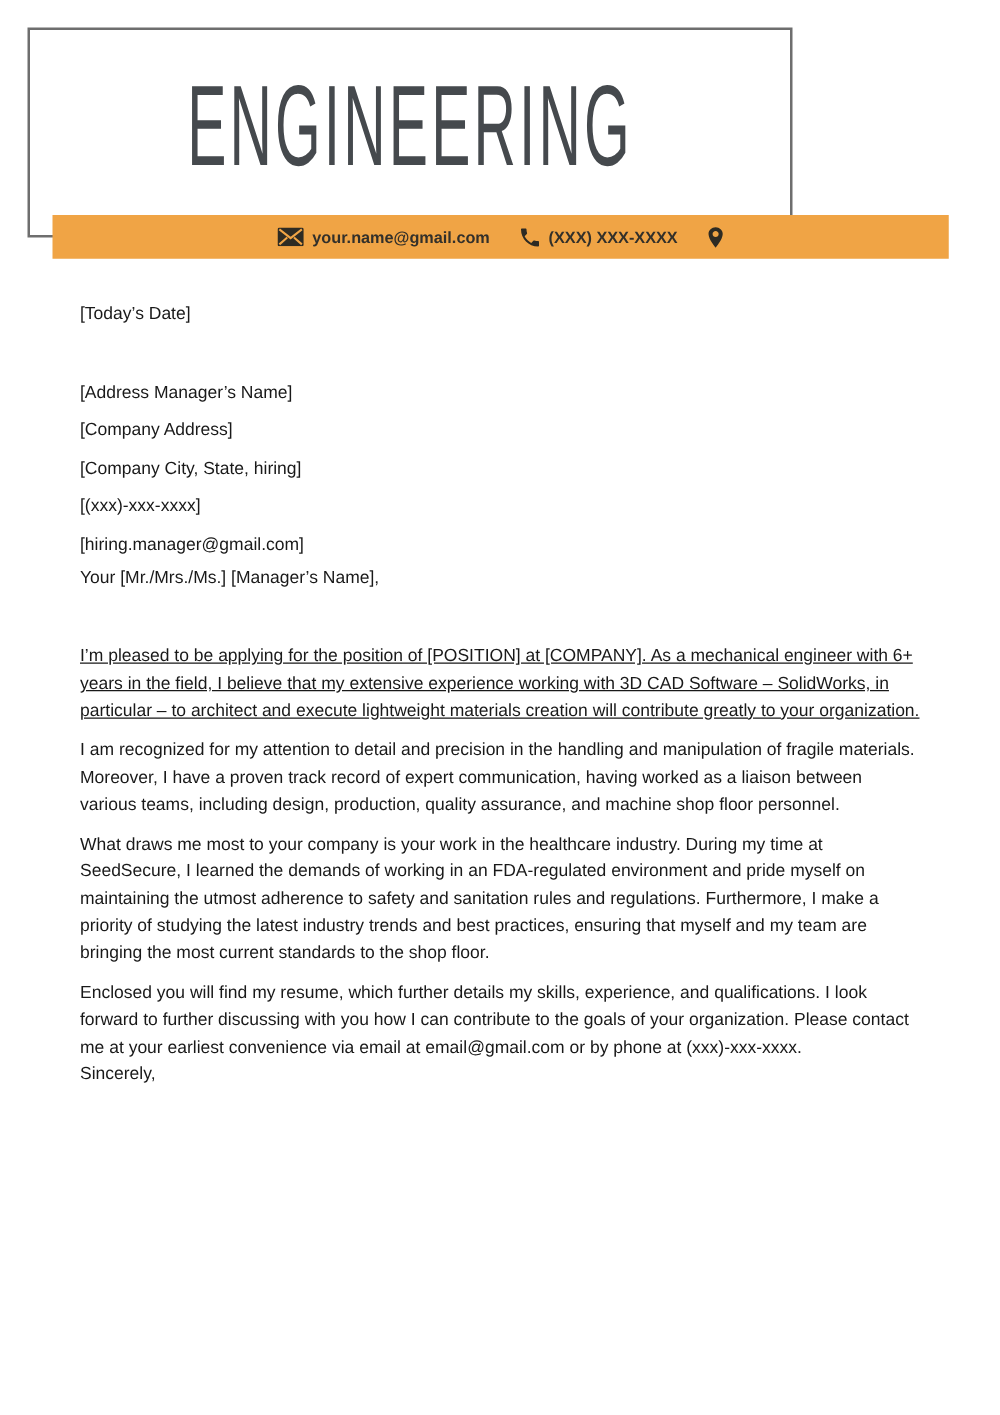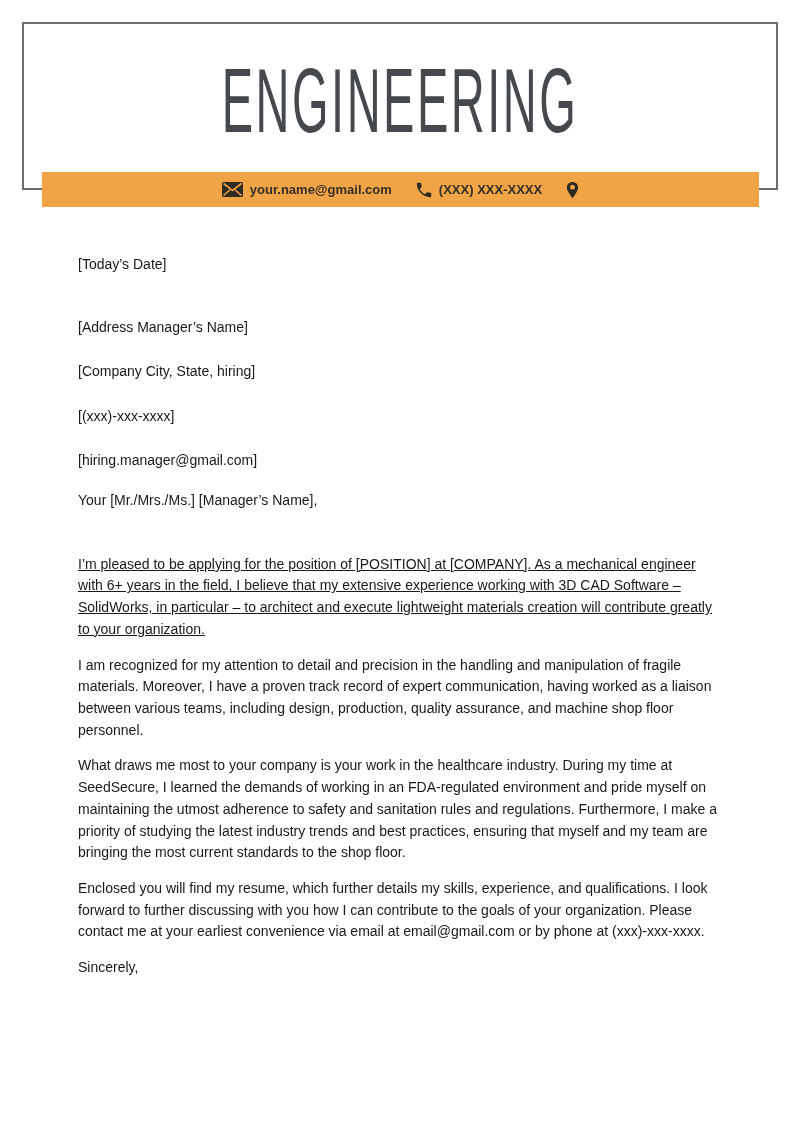--- a/index.html
+++ b/index.html
@@ -8,21 +8,21 @@
     position: relative;
     width: 800px;
     height: 1132px;
     background: #ffffff;
     font-family: "Liberation Sans", sans-serif;
     overflow: hidden;
   }
   .header-box {
     position: absolute;
     left: 22px; top: 22px;
-    width: 756px; height: 168px;
+    width: 612px; height: 168px;
     border: 2px solid #6e6e6e;
     display: flex;
     align-items: center;
     justify-content: center;
     background: #ffffff;
     z-index: 1;
   }
   .title {
     margin: 0 0 14px 0;
     font-size: 47px;
@@ -51,21 +51,21 @@
   .contact-item { display: flex; align-items: center; gap: 7px; }
   .contact-item .icon { display: flex; align-items: center; }
   .letter {
     position: absolute;
     left: 64px; top: 240px;
     width: 674px;
     font-size: 14px;
     line-height: 21.7px;
     color: #191919;
   }
-  .letter p { margin: 14px; }
+  .letter p { margin: 0; }
   .recipient { margin-top: 36px; }
   .recipient p { line-height: 30.6px; }
   .salutation { margin-top: 34px; }
   .para { margin-top: 10px !important; }
   .para.first { margin-top: 42px !important; text-decoration: underline; }
   .closing { margin-top: 36px; }
   .signature { margin-top: 11px; }
 </style>
 </head>
 <body>
@@ -101,20 +101,21 @@
         </svg>
       </span>
     </div>
   </div>
 
   <div class="letter">
     <p class="date">[Today’s Date]</p>
 
     <div class="recipient">
       <p>[Address Manager’s Name]</p>
+      <p>[Company Address]</p>
       <p>[Company City, State, hiring]</p>
       <p>[(xxx)-xxx-xxxx]</p>
       <p>[hiring.manager@gmail.com]</p>
     </div>
 
     <p class="salutation">Your [Mr./Mrs./Ms.] [Manager’s Name],</p>
 
     <p class="para first">I’m pleased to be applying for the position of [POSITION] at [COMPANY]. As a mechanical engineer with 6+ years in the field, I believe that my extensive experience working with 3D CAD Software – SolidWorks, in particular – to architect and execute lightweight materials creation will contribute greatly to your organization.</p>
     <p class="para">I am recognized for my attention to detail and precision in the handling and manipulation of fragile materials. Moreover, I have a proven track record of expert communication, having worked as a liaison between various teams, including design, production, quality assurance, and machine shop floor personnel.</p>
     <p class="para">What draws me most to your company is your work in the healthcare industry. During my time at SeedSecure, I learned the demands of working in an FDA-regulated environment and pride myself on maintaining the utmost adherence to safety and sanitation rules and regulations. Furthermore, I make a priority of studying the latest industry trends and best practices, ensuring that myself and my team are bringing the most current standards to the shop floor.</p>

